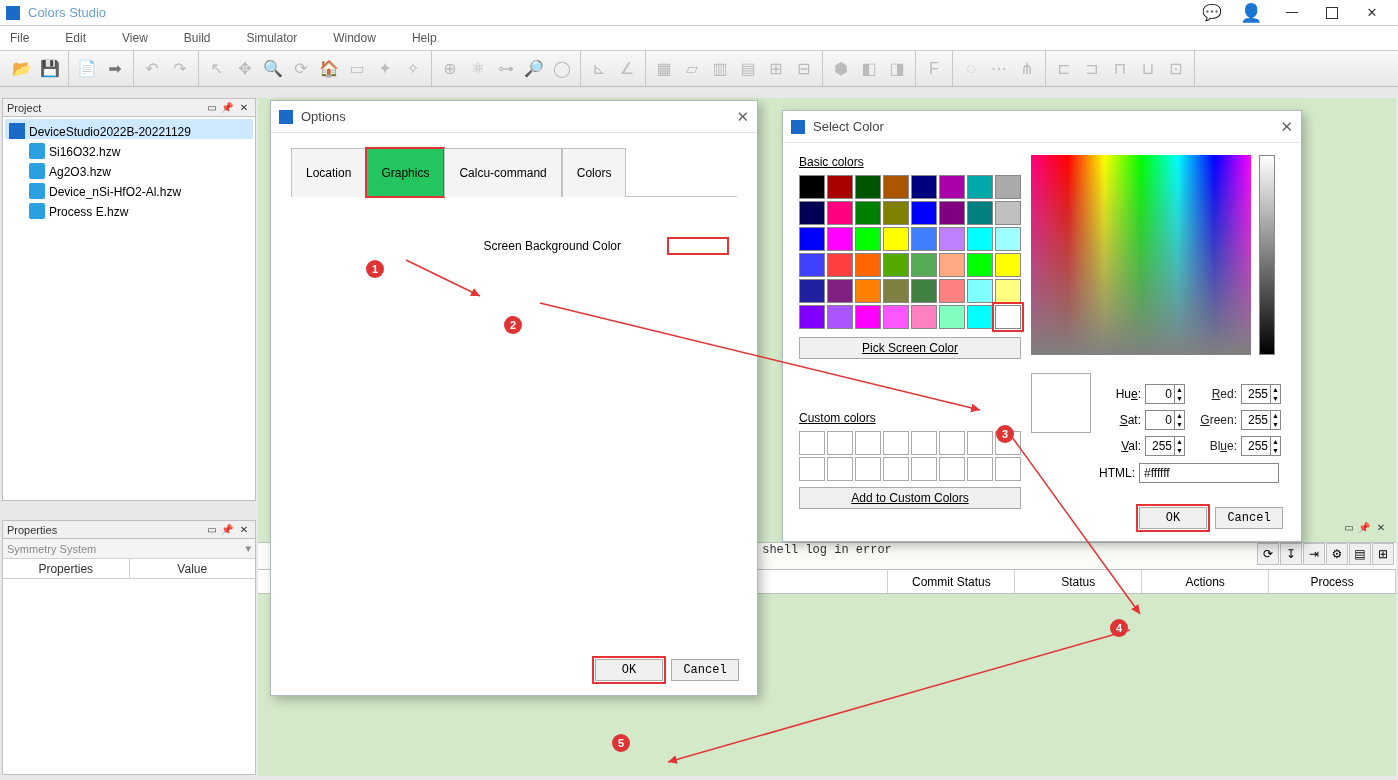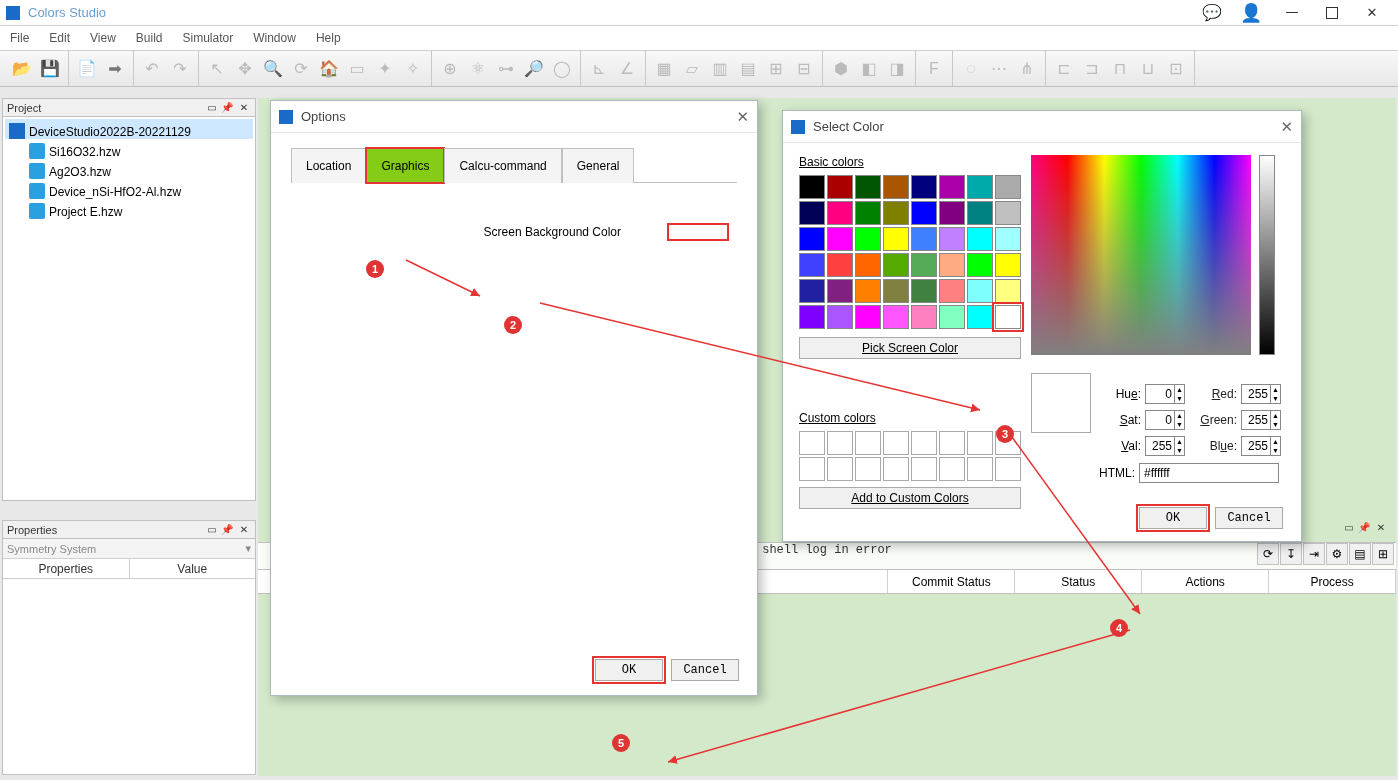--- a/index.html
+++ b/index.html
@@ -10,21 +10,21 @@
 .titlebar .logo { width:14px; height:14px; background:#1a6bc7; margin-right:8px;}
 .titlebar .title { color:#6a9fd4; font-size:13px; flex:1;}
 .win-btn { width:40px; height:24px; display:flex; align-items:center; justify-content:center; color:#333; font-size:14px;}
 .win-btn.maxrestore::before{content:"";display:block;width:10px;height:10px;border:1px solid #333;}
 .win-btn.min::before{content:"";display:block;width:12px;height:1px;background:#333;}
 .win-btn.cls::before{content:"✕";font-size:13px;}
 .win-btn.user{color:#1a8cff;font-size:18px;}
 .win-btn.speech{font-size:16px;}
 
 
-.menubar { height:25px; background:#fff; display:flex; align-items:center; border-bottom:1px solid #d0d0d0;}
+.menubar { height:25px; background:#fff; display:flex; align-items:center; border-bottom:1px solid #d0d0d0;gap:16px;}
 .menubar .item { padding:0 10px; color:#555; font-size:12px; height:100%; display:flex; align-items:center;}
 
 
 .toolbar { height:36px; background:linear-gradient(#f8f8f8,#e8e8e8); border-bottom:1px solid #c0c0c0; display:flex; align-items:center; padding:0 4px;}
 .toolgrp { display:flex; align-items:center; padding:0 4px; border-right:1px solid #c8c8c8; height:100%;}
 .tbtn { width:28px; height:28px; display:flex; align-items:center; justify-content:center; color:#777; font-size:16px; border-radius:2px;}
 .tbtn.off{color:#bbb;}
 
 
 .panel { position:absolute; background:#fff; border:1px solid #c0c0c0;}
@@ -61,22 +61,22 @@
 
 
 .dialog { position:absolute; background:#fff; border:1px solid #aeb8c2; box-shadow:4px 4px 10px rgba(0,0,0,0.25);}
 .options-dlg { left:270px; top:100px; width:488px; height:596px;}
 .dlg-title { height:32px; display:flex; align-items:center; padding:0 8px; border-bottom:1px solid #e4e4e4;}
 .dlg-title .dicon{width:14px;height:14px;background:#1a6bc7;margin-right:8px;}
 .dlg-title .txt{flex:1;font-size:13px;color:#444;}
 .dlg-title .x{font-size:15px;color:#666;}
 .opt-body{padding:14px 20px;}
 .tab-bar { display:flex; border-bottom:1px solid #c0c0c0; font-family:"Courier New",monospace; font-size:12px;}
-.tab { padding:10px 14px; border:1px solid #c0c0c0; border-bottom:none; background:#f4f4f4; margin-right:0; position:relative; top:1px;}
-.tab.active{background:#84cc16;}
+.tab { padding:17px 14px; border:1px solid #c0c0c0; border-bottom:none; background:#f4f4f4; margin-right:0; position:relative; top:1px;}
+.tab.active{background:#22c55e;}
 .tab.highlight{outline:2px solid #e63333; outline-offset:-1px;}
 .opt-content{padding:40px 8px; font-family:"Courier New",monospace; font-size:12px; display:flex; align-items:center;justify-content:flex-end;}
 .color-swatch{width:62px;height:18px;background:#fff;border:2px solid #e63333;margin-left:46px;}
 .dlg-buttons{position:absolute;right:18px;bottom:14px;display:flex;gap:8px;}
 .dbtn{min-width:68px;height:22px;background:#f0f0f0;border:1px solid #aaa;display:flex;align-items:center;justify-content:center;font-family:"Courier New",monospace;font-size:12px;}
 .dbtn.highlight{outline:2px solid #e63333; outline-offset:1px;}
 
 
 .color-dlg { left:782px; top:110px; width:520px; height:432px; }
 .color-body{padding:12px 16px; font-family:"Courier New",monospace; font-size:12px;text-decoration:underline;}
@@ -244,21 +244,21 @@
     <div class="tree-row child">
         <span class="ticon file"></span>
         <span>Ag2O3.hzw</span>
       </div>
     <div class="tree-row child">
         <span class="ticon file"></span>
         <span>Device_nSi-HfO2-Al.hzw</span>
       </div>
     <div class="tree-row child">
         <span class="ticon file"></span>
-        <span>Project E.hzw</span>
+        <span>Process E.hzw</span>
       </div>
   </div>
 </div>
 
 <div class="panel props-panel">
   <div class="panel-head">
     <span>Properties</span>
     <span class="spacer"></span>
     <div class="phbtn">▭</div>
     <div class="phbtn">📌</div>
@@ -278,21 +278,21 @@
   <div class="dlg-title">
     <div class="dicon"></div>
     <div class="txt">Options</div>
     <div class="x">✕</div>
   </div>
   <div class="opt-body">
     <div class="tab-bar">
       <div class="tab">Location</div>
       <div class="tab active highlight">Graphics</div>
       <div class="tab">Calcu-command</div>
-      <div class="tab">General</div>
+      <div class="tab">Colors</div>
     </div>
     <div class="opt-content">
       <span>Screen Background Color</span>
       <div class="color-swatch"></div>
     </div>
   </div>
   <div class="dlg-buttons">
     <div class="dbtn highlight">OK</div>
     <div class="dbtn">Cancel</div>
   </div>

